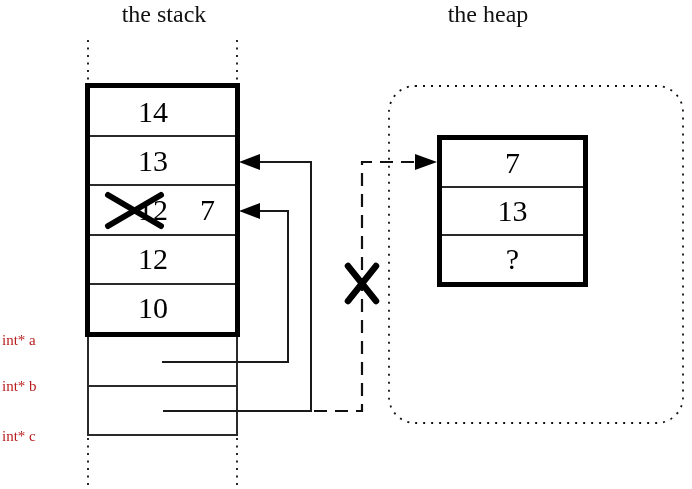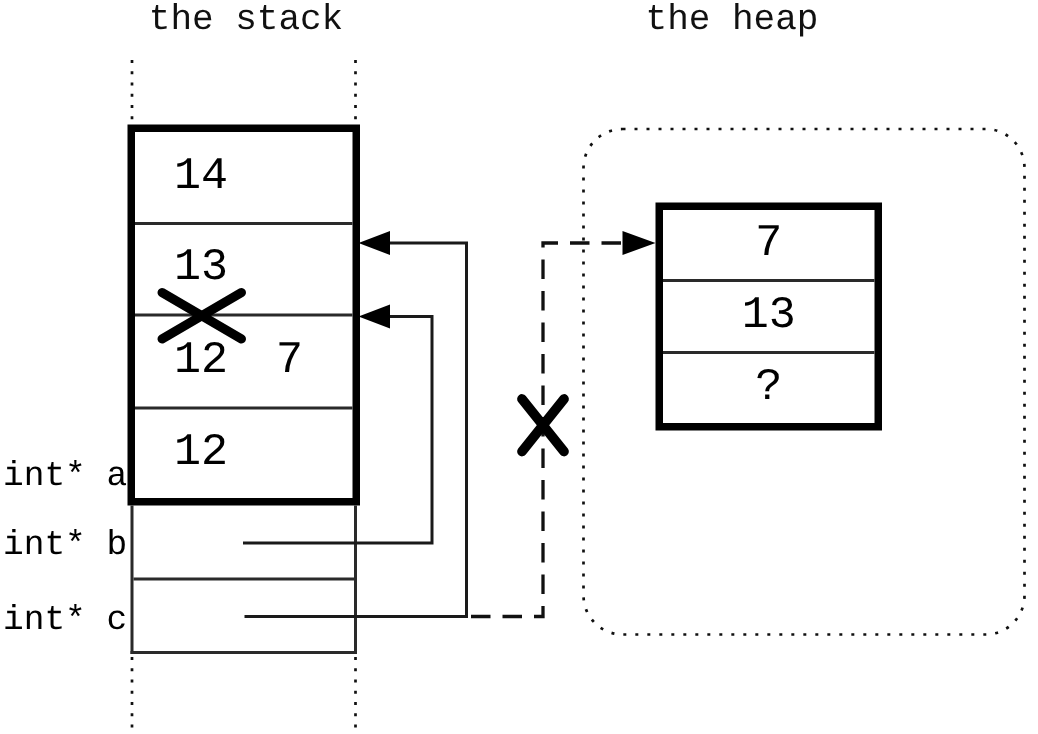--- a/index.html
+++ b/index.html
@@ -1,20 +1,20 @@
 <!DOCTYPE html>
 <html><head>
 <meta charset="utf-8">
 <style>
   html,body{margin:0;padding:0;background:#fff;}
   #canvas{
     position:relative;
     width:692px;height:489px;
     background:#ffffff;
-    font-family:Liberation Mono, monospace;
+    font-family:Liberation Serif, serif;
     color:#000;
     overflow:hidden;
   }
   .title{
     position:absolute;top:0;height:30px;
     font-size:24px;line-height:28px;text-align:center;
     color:#111;
   }
   #stack-title{left:84px;width:160px;}
   #heap-title{left:408px;width:160px;}
@@ -22,42 +22,43 @@
   
   #stack-box{
     position:absolute;left:85px;top:83px;
     width:145px;height:244px;
     border:5px solid #000;
     display:flex;flex-direction:column;
   }
   #stack-box .cell{
     flex:1;display:flex;align-items:center;
     border-bottom:2px solid #2a2a2a;
-    font-size:30px;padding-left:26px;
+    font-size:30px;padding-left:48px;
     box-sizing:border-box;
   }
   #stack-box .cell:last-child{border-bottom:none;}
   .new-val{margin-left:32px;}
 
   
   #ptr-box{
     position:absolute;left:87px;top:337px;
     width:147px;height:97px;
     border-left:2px solid #2a2a2a;
     border-right:2px solid #2a2a2a;
     border-bottom:2px solid #2a2a2a;
     display:flex;flex-direction:column;
   }
   #ptr-box .pcell{flex:1;box-sizing:border-box;}
   #ptr-box .pcell:first-child{border-bottom:2px solid #2a2a2a;}
 
   .var-label{
     position:absolute;left:2px;width:80px;
-    font-size:23px;line-height:28px;color:#000000;
+    font-size:15px;line-height:28px;color:#b91c1c;
     white-space:pre;
+    margin-top:23px;
   }
   #var-a{top:303px;}
   #var-b{top:349px;}
   #var-c{top:399px;}
 
   
   #heap-box{
     position:absolute;left:437px;top:135px;
     width:141px;height:142px;
     border:5px solid #000;
@@ -86,20 +87,23 @@
     </div>
     <div class="cell">
       <span>13</span>
     </div>
     <div class="cell">
       <span>12</span>
       <span class="new-val">7</span>
     </div>
     <div class="cell">
       <span>12</span>
+    </div>
+    <div class="cell">
+      <span>10</span>
     </div>
   </div>
 
   <div id="ptr-box">
     <div class="pcell"></div>
     <div class="pcell"></div>
   </div>
 
   <div class="var-label" id="var-a">int* a</div>
   <div class="var-label" id="var-c">int* c</div>

